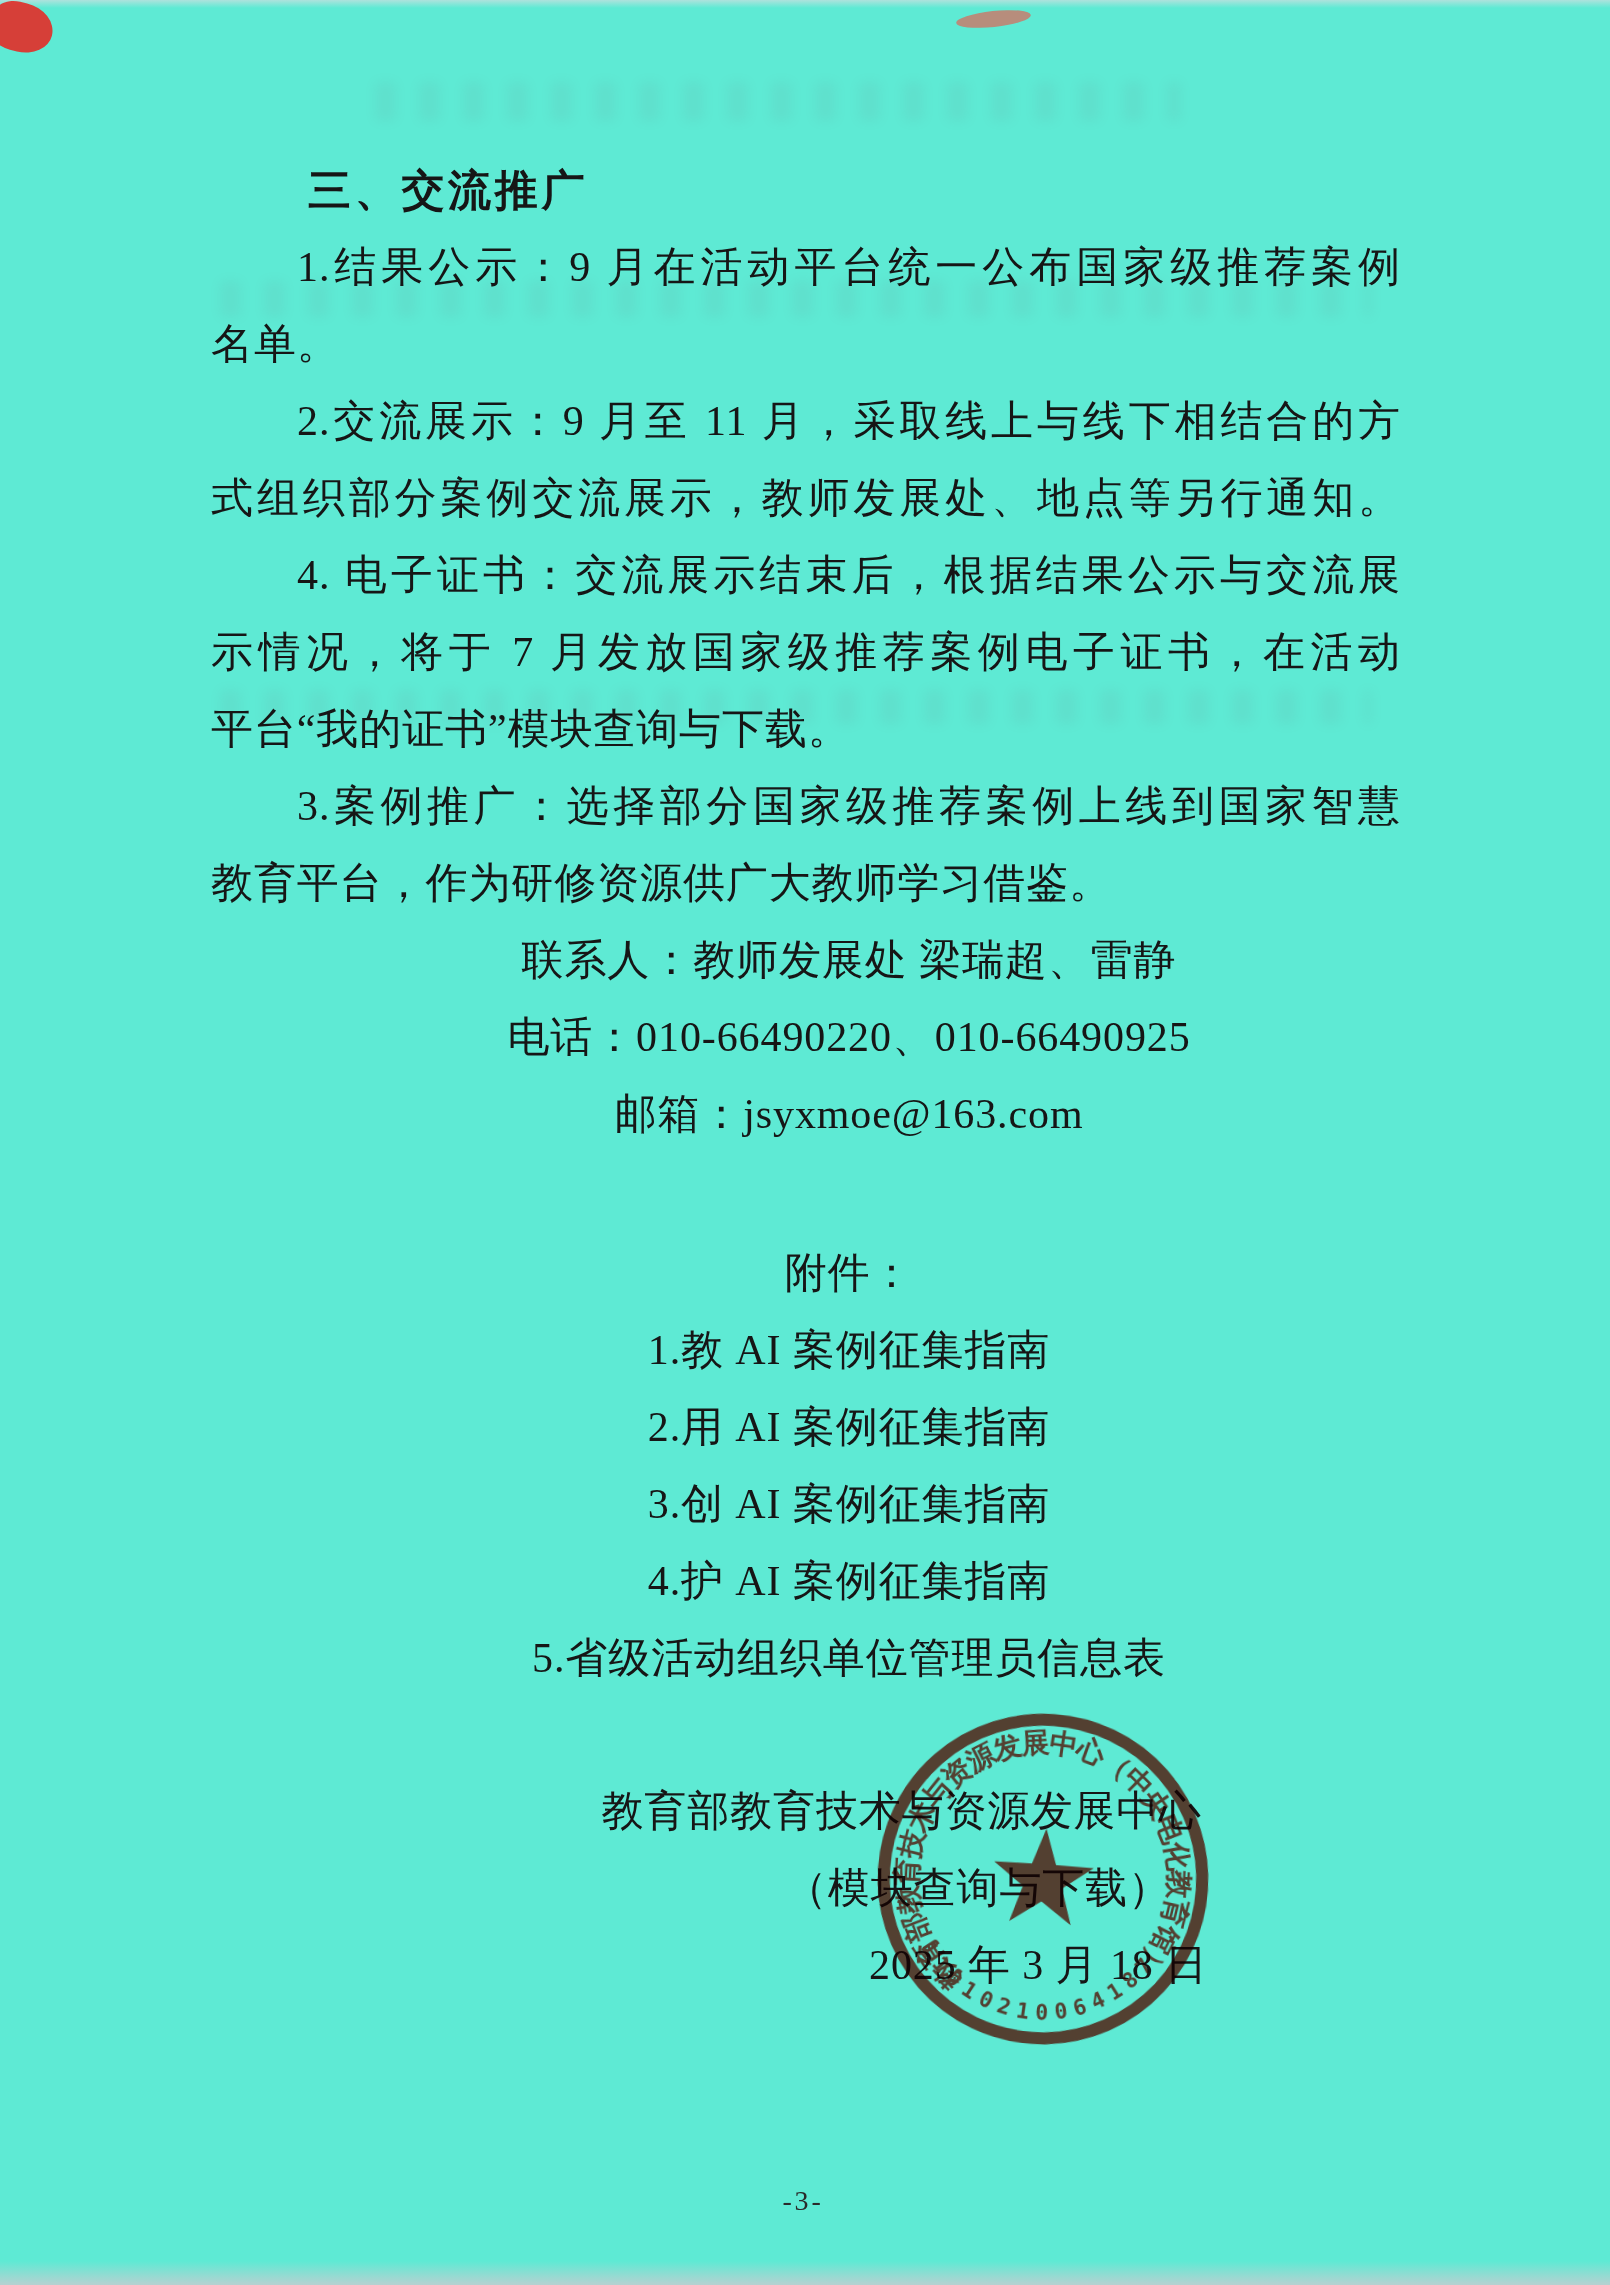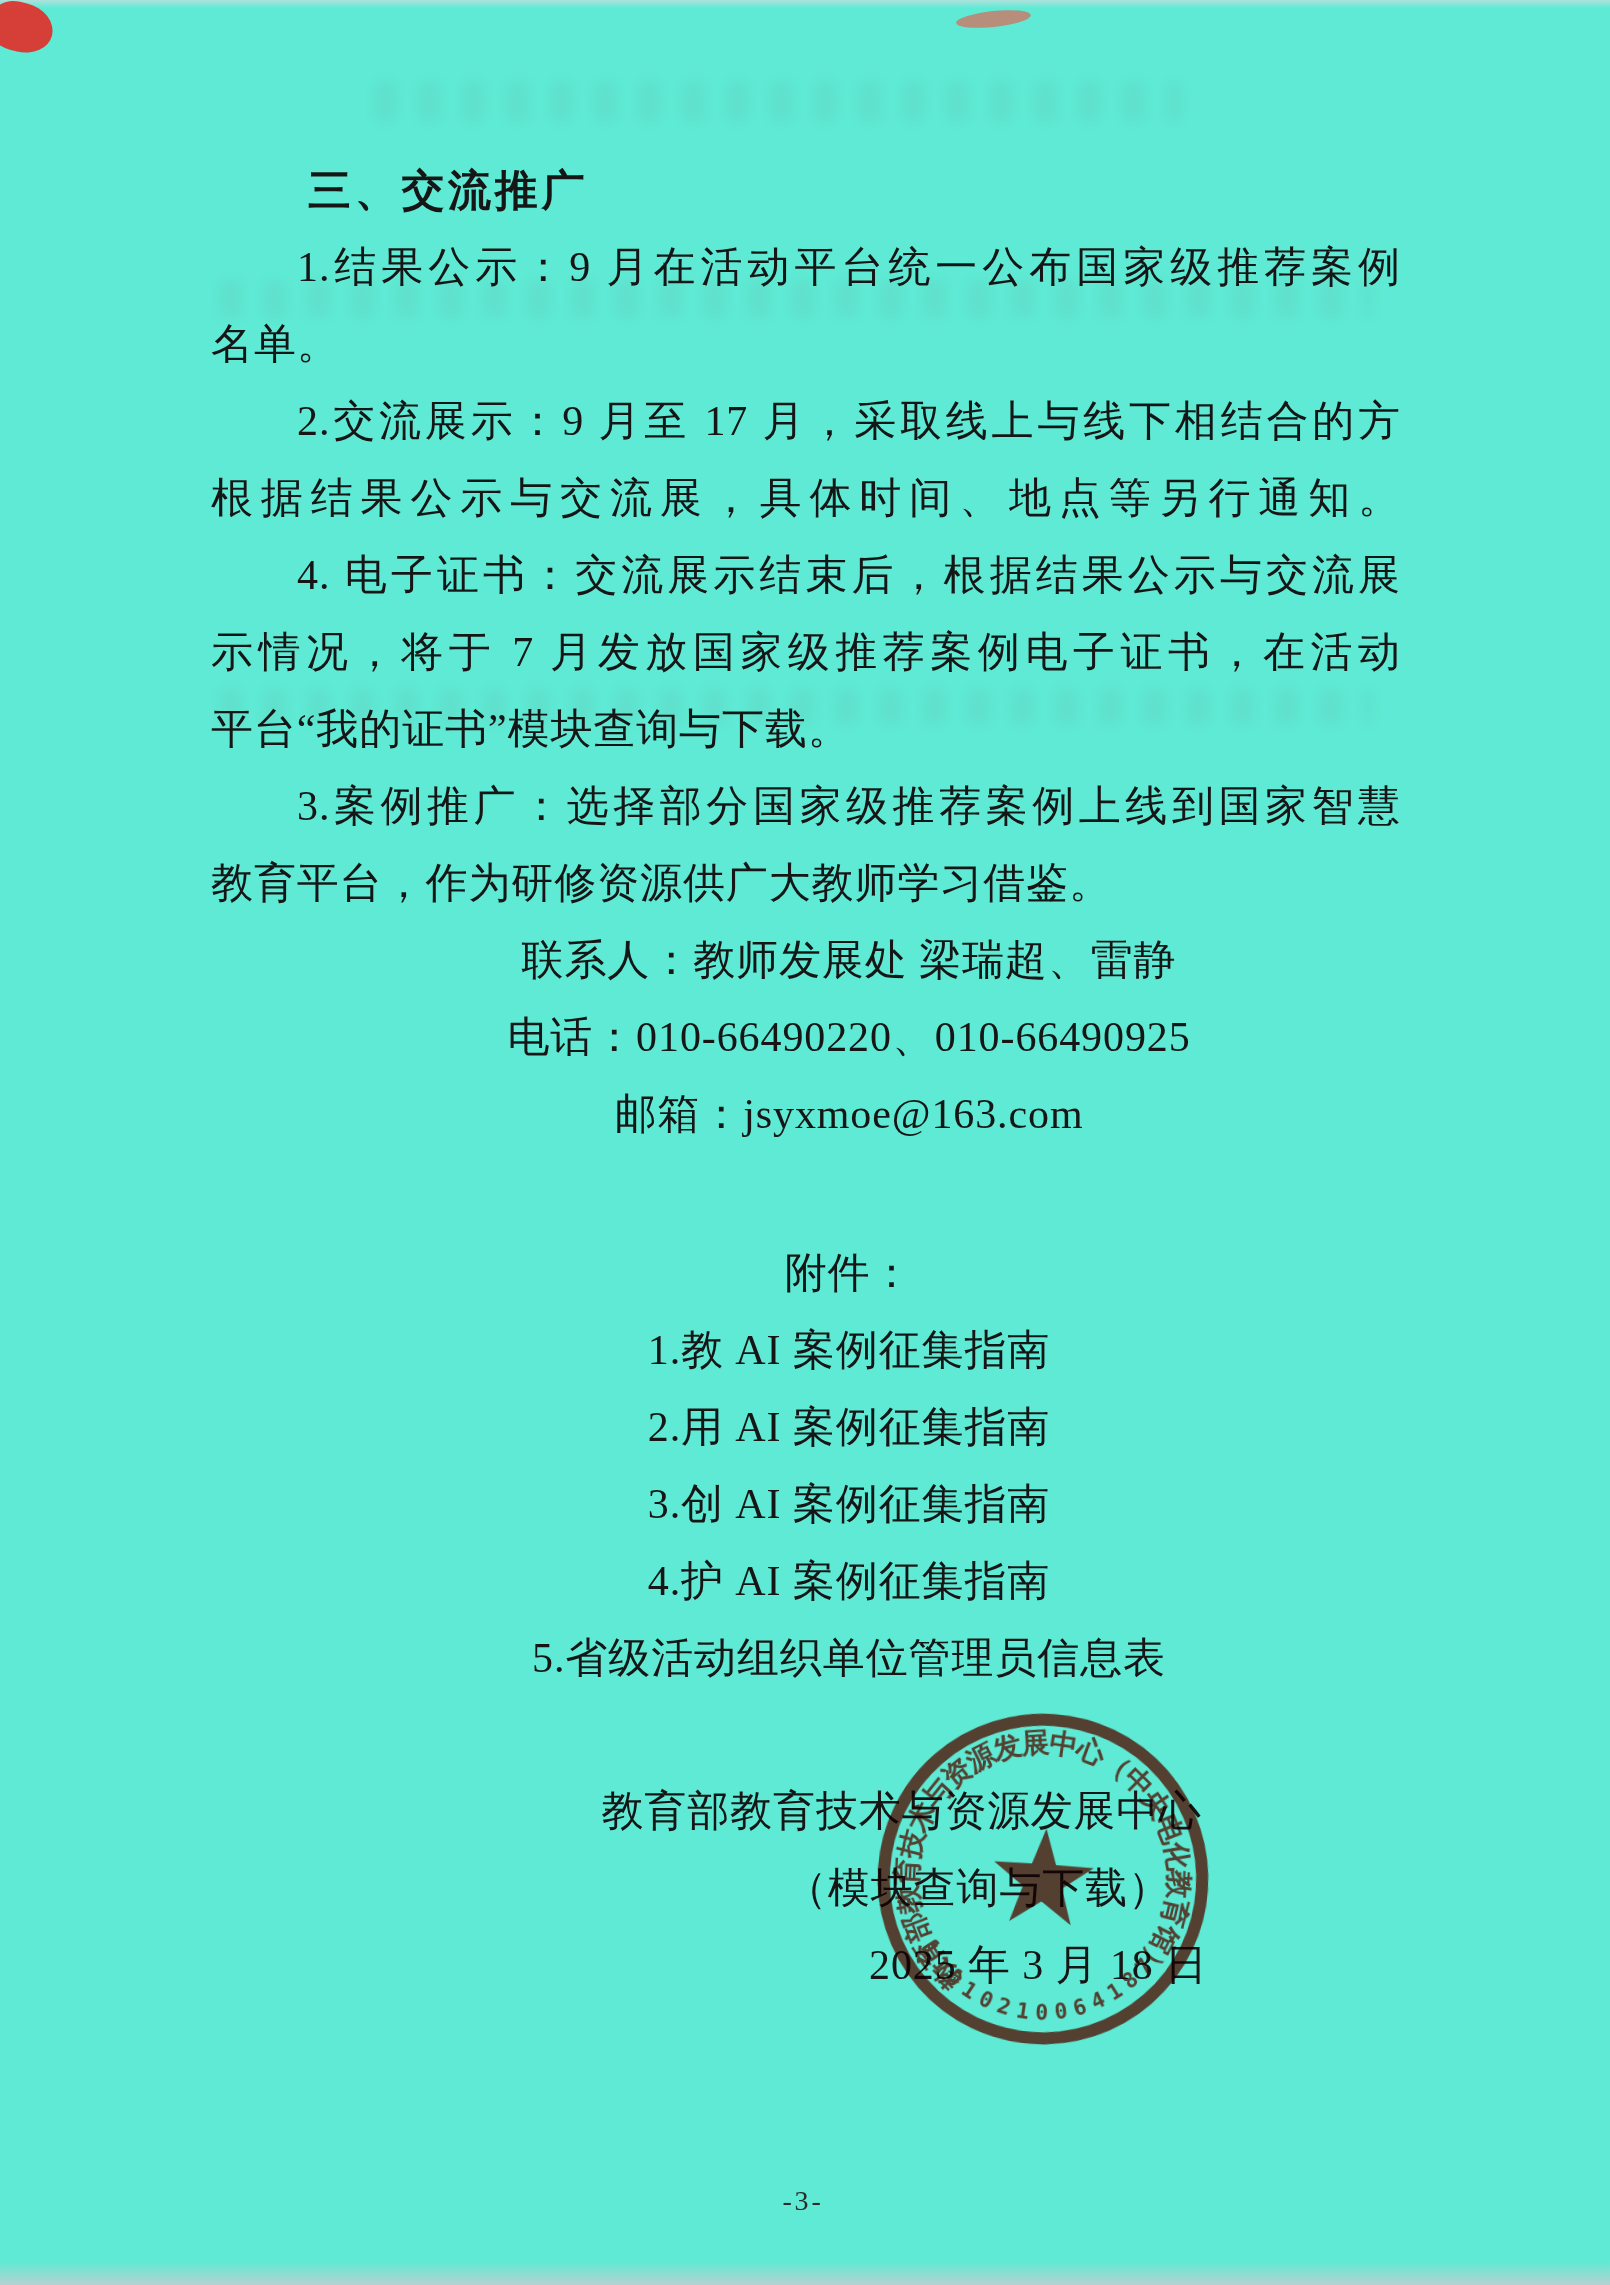--- a/index.html
+++ b/index.html
@@ -58,22 +58,22 @@
   <div class="ghost g1"></div>
   <div class="ghost g2"></div>
   <div class="ghost g3"></div>
 
   <div class="content">
     <div class="ln h">三、交流推广</div>
 
     <div class="ln jl ind">1.结果公示：9 月在活动平台统一公布国家级推荐案例</div>
     <div class="ln">名单。</div>
 
-    <div class="ln jl ind">2.交流展示：9 月至 17 月，采取线上与线下相结合的方</div>
-    <div class="ln jl">根据结果公示与交流展，具体时间、地点等另行通知。</div>
+    <div class="ln jl ind">2.交流展示：9 月至 11 月，采取线上与线下相结合的方</div>
+    <div class="ln jl">式组织部分案例交流展示，教师发展处、地点等另行通知。</div>
 
     <div class="ln jl ind">4. 电子证书：交流展示结束后，根据结果公示与交流展</div>
     <div class="ln jl">示情况，将于 7 月发放国家级推荐案例电子证书，在活动</div>
     <div class="ln">平台“我的证书”模块查询与下载。</div>
 
     <div class="ln jl ind">3.案例推广：选择部分国家级推荐案例上线到国家智慧</div>
     <div class="ln">教育平台，作为研修资源供广大教师学习借鉴。</div>
 
     <div class="ln ind">联系人：教师发展处 梁瑞超、雷静</div>
     <div class="ln ind">电话：010-66490220、010-66490925</div>

